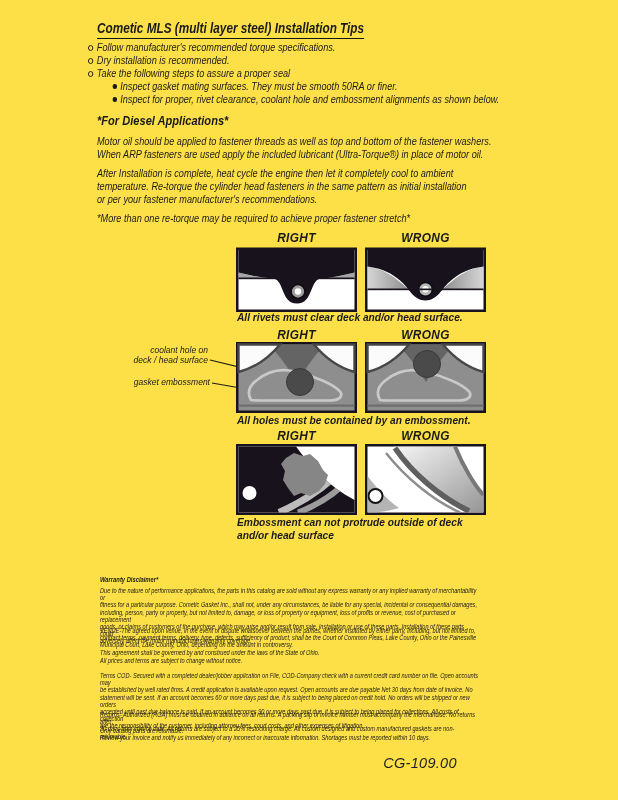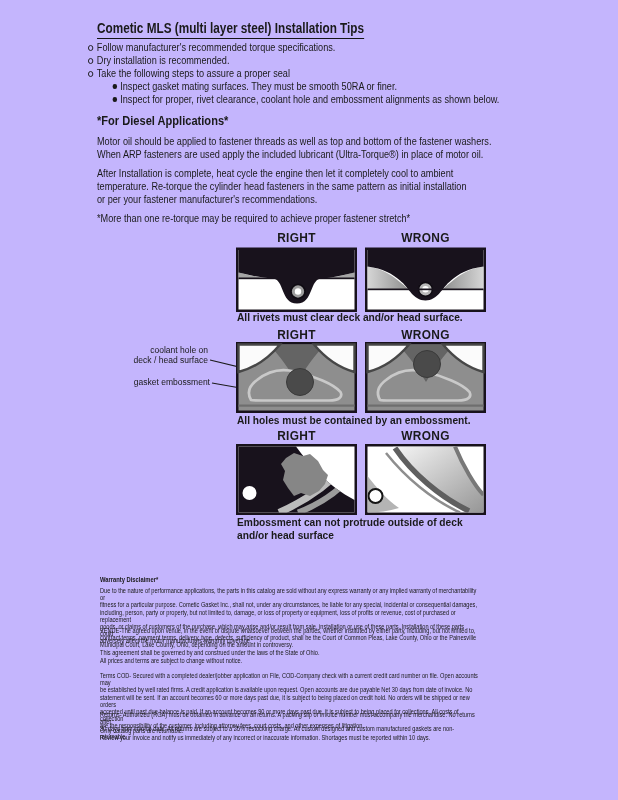--- a/index.html
+++ b/index.html
@@ -1,17 +1,17 @@
 <!DOCTYPE html>
 <html><head>
 <meta charset="utf-8">
 <style>
   html,body{margin:0;padding:0;background:#ffffff;}
-  .page{position:relative;width:618px;height:800px;background:#c4b5fd;overflow:hidden;
-        font-family:"Liberation Sans","DejaVu Sans",sans-serif;color:#1a1a1a;}
+  .page{position:relative;width:618px;height:800px;background:#fde047;overflow:hidden;
+        font-family:"Liberation Sans","DejaVu Sans",sans-serif;color:#1a1a1a;font-style:italic;}
   .abs{position:absolute;}
   .cx{transform:scaleX(0.88);transform-origin:0 50%;}
   .cxc{transform:scaleX(0.88);transform-origin:50% 50%;}
   .cxr{transform:scaleX(0.88);transform-origin:100% 50%;}
 
   .title{left:97px;top:20px;font-size:14px;font-weight:bold;white-space:nowrap;
          border-bottom:1.6px solid #141414;padding-bottom:2px;transform:scaleX(0.84);transform-origin:0 0;}
 
   .tips{left:88px;top:41px;font-size:10.4px;line-height:13px;}
   .tip-row{display:flex;align-items:flex-start;white-space:nowrap;}
@@ -216,14 +216,15 @@
   <div class="abs wd wp4 cx">Terms COD- Secured with a completed dealer/jobber application on File, COD-Company check with a current credit card number on file.  Open accounts may
 be established by well rated firms.  A credit application is available upon request.  Open accounts are due payable Net 30 days from date of invoice.  No
 statement will be sent.  If an account becomes 60 or more days past due, it is subject to being placed on credit hold.  No orders will be shipped or new orders
 accepted until past due balance is paid.  If an account becomes 90 or more days past due, it is subject to being placed for collections.  All costs of collection
 are the responsibility of the customer, including attorney fees, court costs, and other expenses of litigation.</div>
   <div class="abs wd wp5 cx">Returns- Authorized (RGA) must be obtained in advance on all returns.  A packing slip or invoice number must accompany the merchandise.  No returns after
 30 days from invoice date.  All returns are subject to a 25% restocking charge.  All custom designed and custom manufactured gaskets are non-returnable.</div>
   <div class="abs wd wp6 cx">Only catalog parts are returnable.
 Review your invoice and notify us immediately of any incorrect or inaccurate information.  Shortages must be reported within 10 days.</div>
 
+  <div class="abs pagenum">CG-109.00</div>
 
 </div>
 
 </body></html>

